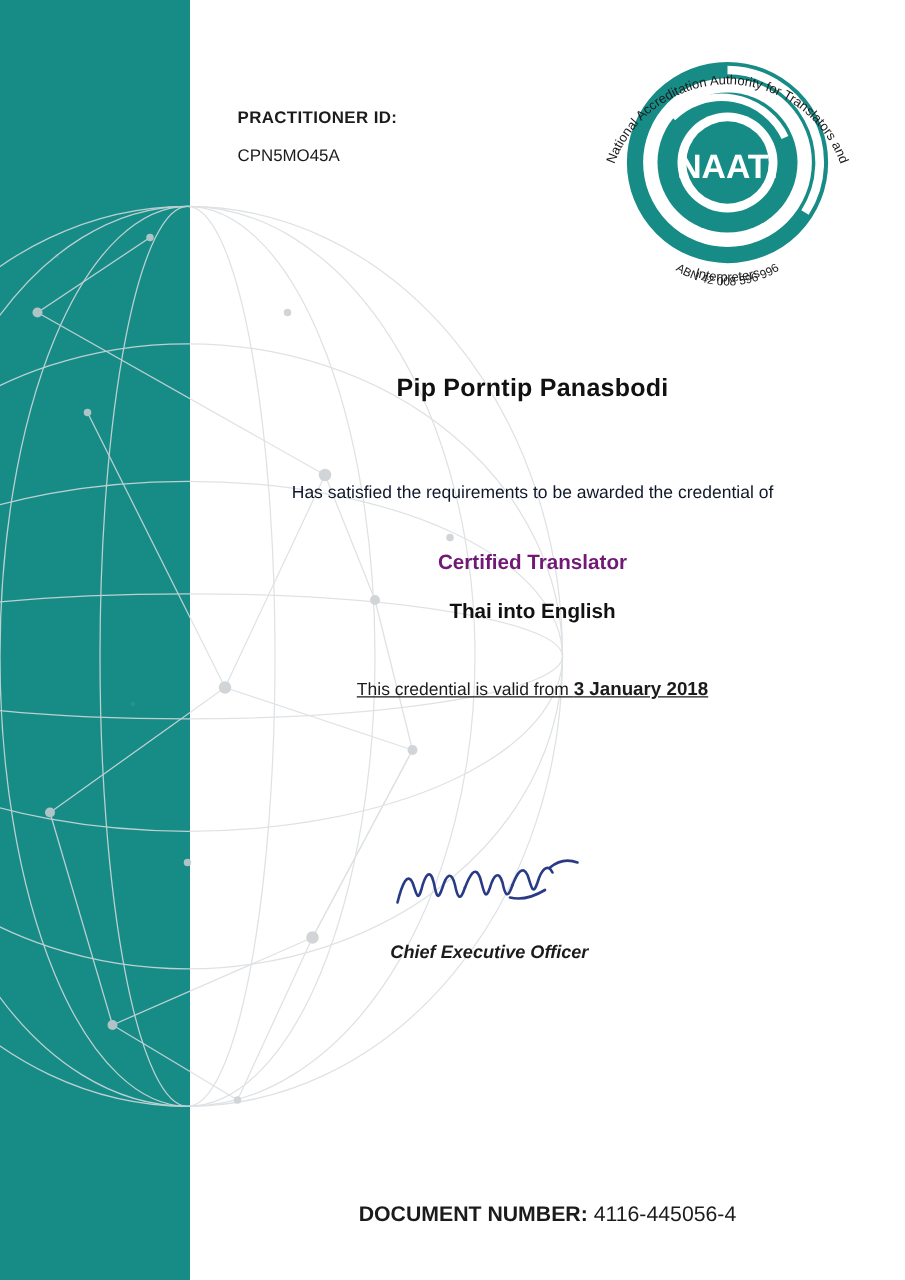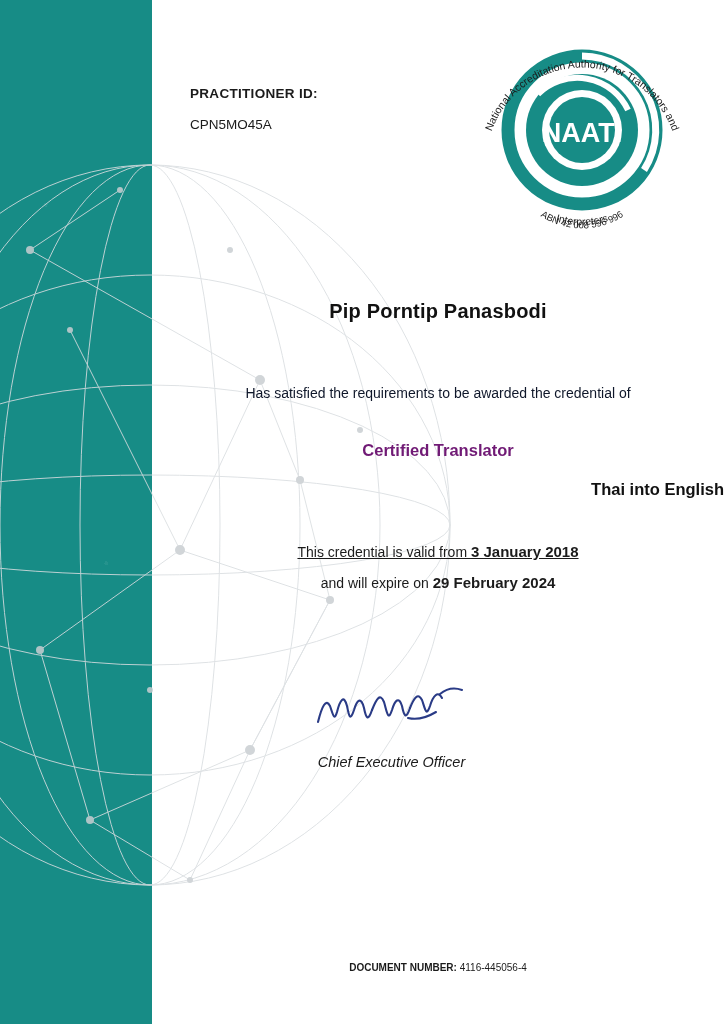--- a/index.html
+++ b/index.html
@@ -68,21 +68,21 @@
     color: #1b1b1b;
   }
   .practitioner-value {
     margin-top: 16px;
     font-size: 13.5px;
     color: #1b1b1b;
   }
   
   .body-block {
     position: absolute;
-    left: 152px;
+    left: 140px;
     top: 300px;
     width: 572px;
     text-align: center;
   }
   .holder-name {
     font-size: 20px;
     font-weight: bold;
     color: #111111;
     letter-spacing: 0.2px;
   }
@@ -95,21 +95,20 @@
     margin-top: 40px;
     font-size: 16.5px;
     font-weight: bold;
     color: #701a75;
   }
   .credential-direction {
     margin-top: 20px;
     font-size: 16.5px;
     font-weight: bold;
     color: #111111;
-    text-align: right;
   }
   .valid-line {
     margin-top: 44px;
     font-size: 14px;
     color: #1b1b1b;
     text-decoration: underline;
   }
   .expire-line {
     margin-top: 14px;
     font-size: 14px;
@@ -119,41 +118,42 @@
     font-weight: bold;
     font-size: 15px;
   }
   
   .signature-wrap {
     position: absolute;
     left: 152px;
     top: 678px;
     width: 479px;
     text-align: center;
+    font-weight: bold;
   }
   .signature-svg {
     display: block;
     margin: 0 auto;
     width: 160px;
     height: 60px;
   }
   .signature-title {
     margin-top: 16px;
     font-size: 14.5px;
     font-style: italic;
     color: #1b1b1b;
   }
   
   .doc-number {
     position: absolute;
     left: 152px;
     top: 962px;
     width: 572px;
     text-align: center;
-    font-size: 10px;
+    font-size: 17px;
     color: #1b1b1b;
   }
   .doc-number .label {
     font-weight: bold;
   }
 </style>
 </head>
 <body>
 
 <div class="certificate">
@@ -233,21 +233,20 @@
     <div class="practitioner-label">PRACTITIONER ID:</div>
     <div class="practitioner-value">CPN5MO45A</div>
   </div>
 
   <div class="body-block">
     <div class="holder-name">Pip Porntip Panasbodi</div>
     <div class="satisfied-line">Has satisfied the requirements to be awarded the credential of</div>
     <div class="credential-title">Certified Translator</div>
     <div class="credential-direction">Thai into English</div>
     <div class="valid-line"><span>This credential is valid from </span><b>3 January 2018</b></div>
-    <div class="expire-line"><span>and will expire on </span><b>29 February 2024</b></div>
   </div>
 
   <div class="signature-wrap">
     <svg class="signature-svg" viewBox="0 0 160 60">
       <g fill="none" stroke="#2a3b86" stroke-width="2.1" stroke-linecap="round">
         <path d="M6 44 C 10 28, 14 20, 18 28 C 21 36, 22 44, 25 34 C 28 22, 32 16, 35 28 C 37 38, 38 44, 42 32 C 45 22, 49 18, 52 30 C 54 40, 56 44, 60 32"></path>
         <path d="M60 32 C 64 22, 68 14, 72 24 C 75 34, 76 44, 80 32 C 83 22, 87 18, 90 28 C 92 38, 94 42, 98 30"></path>
         <path d="M98 30 C 102 20, 106 14, 110 22 C 113 30, 114 40, 118 28 C 121 18, 126 12, 130 20"></path>
         <path d="M128 16 C 134 11, 142 9, 150 12"></path>
         <path d="M96 40 C 104 42, 114 40, 124 34"></path>

